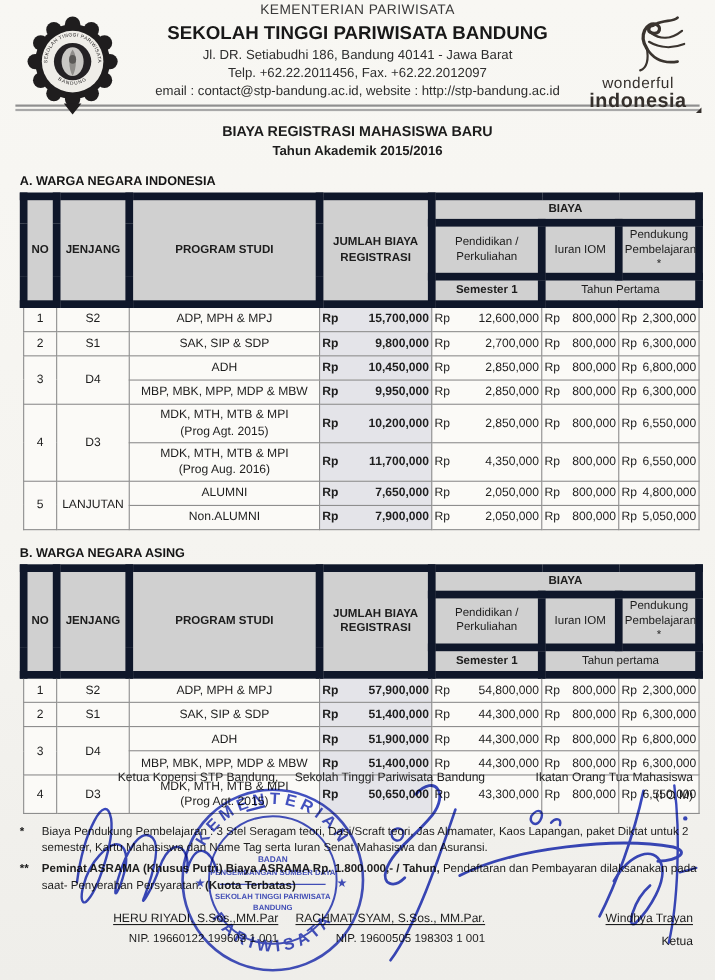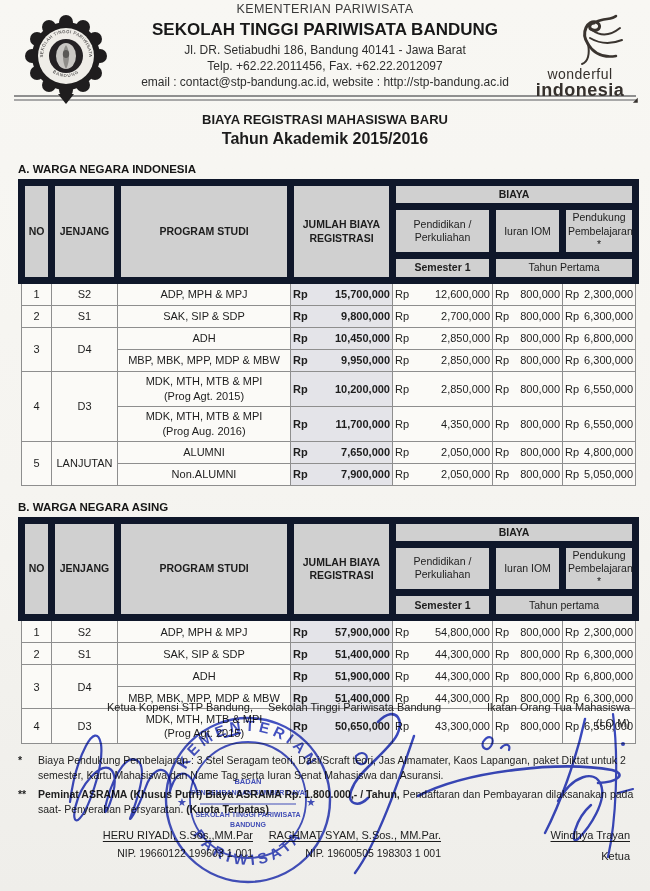--- a/index.html
+++ b/index.html
@@ -14,21 +14,21 @@
   .lh-school{font-size:17px;font-weight:bold;color:#181818;margin-top:1px;}
   .lh-line{font-size:12px;color:#2e2e2e;}
   .rule2{margin:5px 14px 0 14px;height:2px;border-top:2px solid #8f8f8f;border-bottom:2px solid #a8a8a8;}
   .seal-wrap{position:absolute;left:24px;top:14px;width:84px;height:92px;}
   .brand-wrap{position:absolute;right:14px;top:14px;width:112px;text-align:center;color:#35302c;}
   .brand-w{font-size:14px;letter-spacing:.5px;margin-top:-4px;}
   .brand-i{font-size:18px;font-weight:bold;letter-spacing:.5px;margin-top:-2px;position:relative;}
   .brand-i .tri{position:absolute;right:-2px;bottom:-2px;font-size:6px;}
   
   .doc-title{text-align:center;font-size:13px;font-weight:bold;margin-top:11px;color:#1c1c1c;}
-  .doc-sub{text-align:center;font-size:16px;font-weight:bold;margin-top:3px;color:#1c1c1c;}
+  .doc-sub{text-align:center;font-size:12px;font-weight:bold;margin-top:3px;color:#1c1c1c;}
   
   .sec{margin:15px 0 4px 18px;font-size:11.5px;font-weight:bold;color:#151515;}
   table.t{margin-left:18px;width:614px;border-collapse:collapse;table-layout:fixed;border:1px solid #8e8e8e;}
   .t th{background:#d0d0d0;border:7px solid #0f172a;font-weight:normal;font-size:10.5px;line-height:1.25;padding:1px 2px;color:#1d1d1d;vertical-align:middle;}
   .t th.hb{font-weight:bold;}
   .t td{border:1px solid #8e8e8e;font-size:11px;text-align:center;padding:0 2px;height:21px;vertical-align:middle;background:#fbfaf7;color:#1d1d1d;}
   .t tr.h2 td{height:34px;}
   .t td.reg{background:#e4e4e9;font-weight:bold;}
   .t .mrow{display:flex;justify-content:space-between;align-items:center;padding:0 0;}
   .t .p2{line-height:1.3;}

